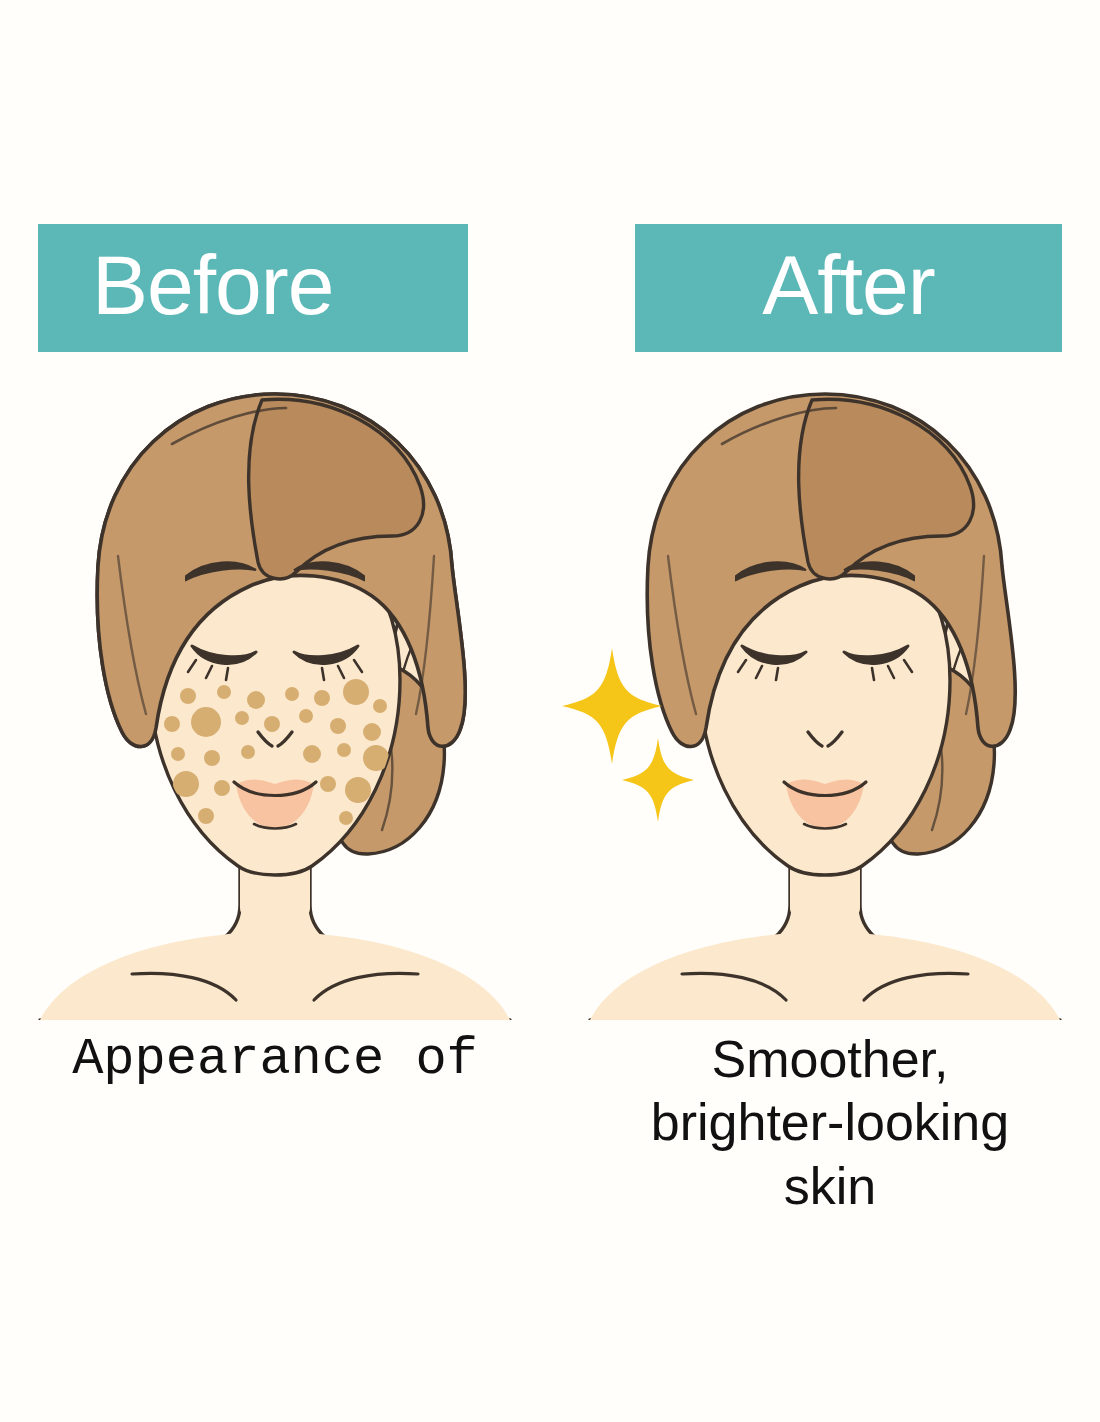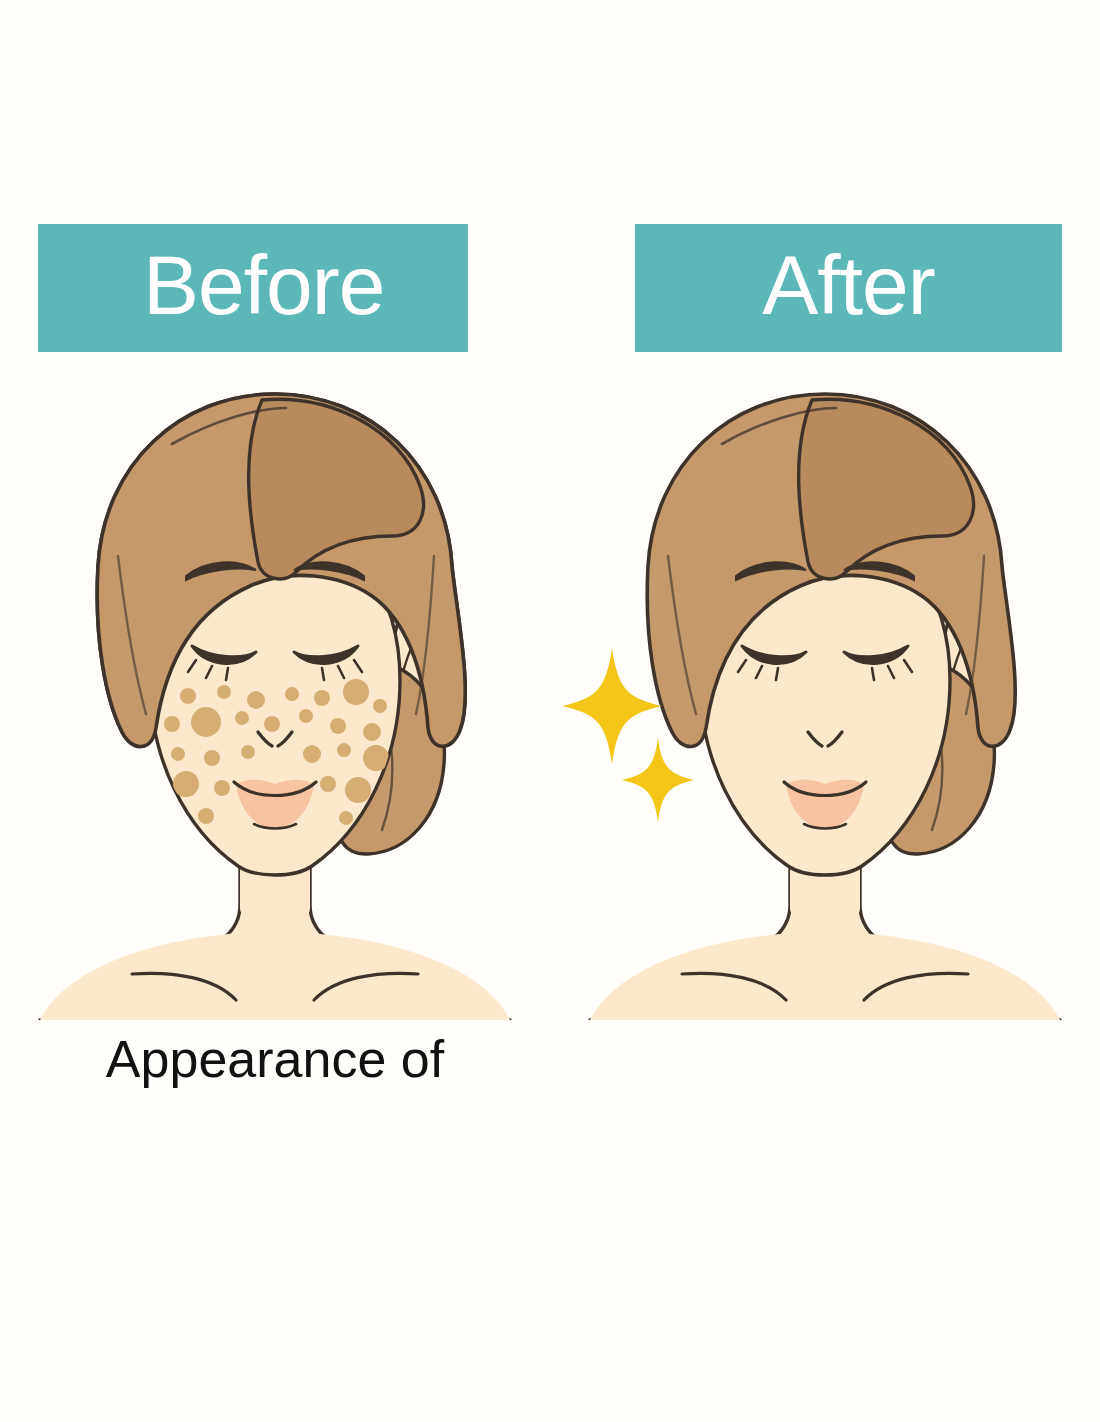--- a/index.html
+++ b/index.html
@@ -30,21 +30,21 @@
     height: 128px;
     display: flex;
     align-items: center;
     box-sizing: border-box;
   }
   .banner-before {
     left: 38px;
     top: 224px;
     width: 430px;
     justify-content: flex-start;
-    padding-left: 105px;
+    padding-left: 54px;
   }
   .banner-after {
     left: 635px;
     top: 224px;
     width: 427px;
     justify-content: center;
   }
   .banner-label {
     color: #ffffff;
     font-size: 84px;
@@ -360,18 +360,23 @@
       <g>
         <path d="M108 378
                  C 112 406 118 414 144 420
                  C 118 426 112 434 108 462
                  C 104 434 98 426 72 420
                  C 98 414 104 406 108 378 Z" fill="#f5c518"></path>
       </g>
     </svg>
   </div>
 
-  <div class="caption caption-before" style="color: rgb(17, 17, 17);">
+  <div class="caption caption-before" style="color: rgb(17, 17, 17); font-family: Liberation Mono, monospace;">
     <span class="line">Appearance of</span>
   </div>
 
+  <div class="caption caption-after" style="color: rgb(17, 17, 17);">
+    <span class="line">Smoother,</span>
+    <span class="line">brighter-looking</span>
+    <span class="line">skin</span>
+  </div>
 
 </div>
 
 </body></html>

